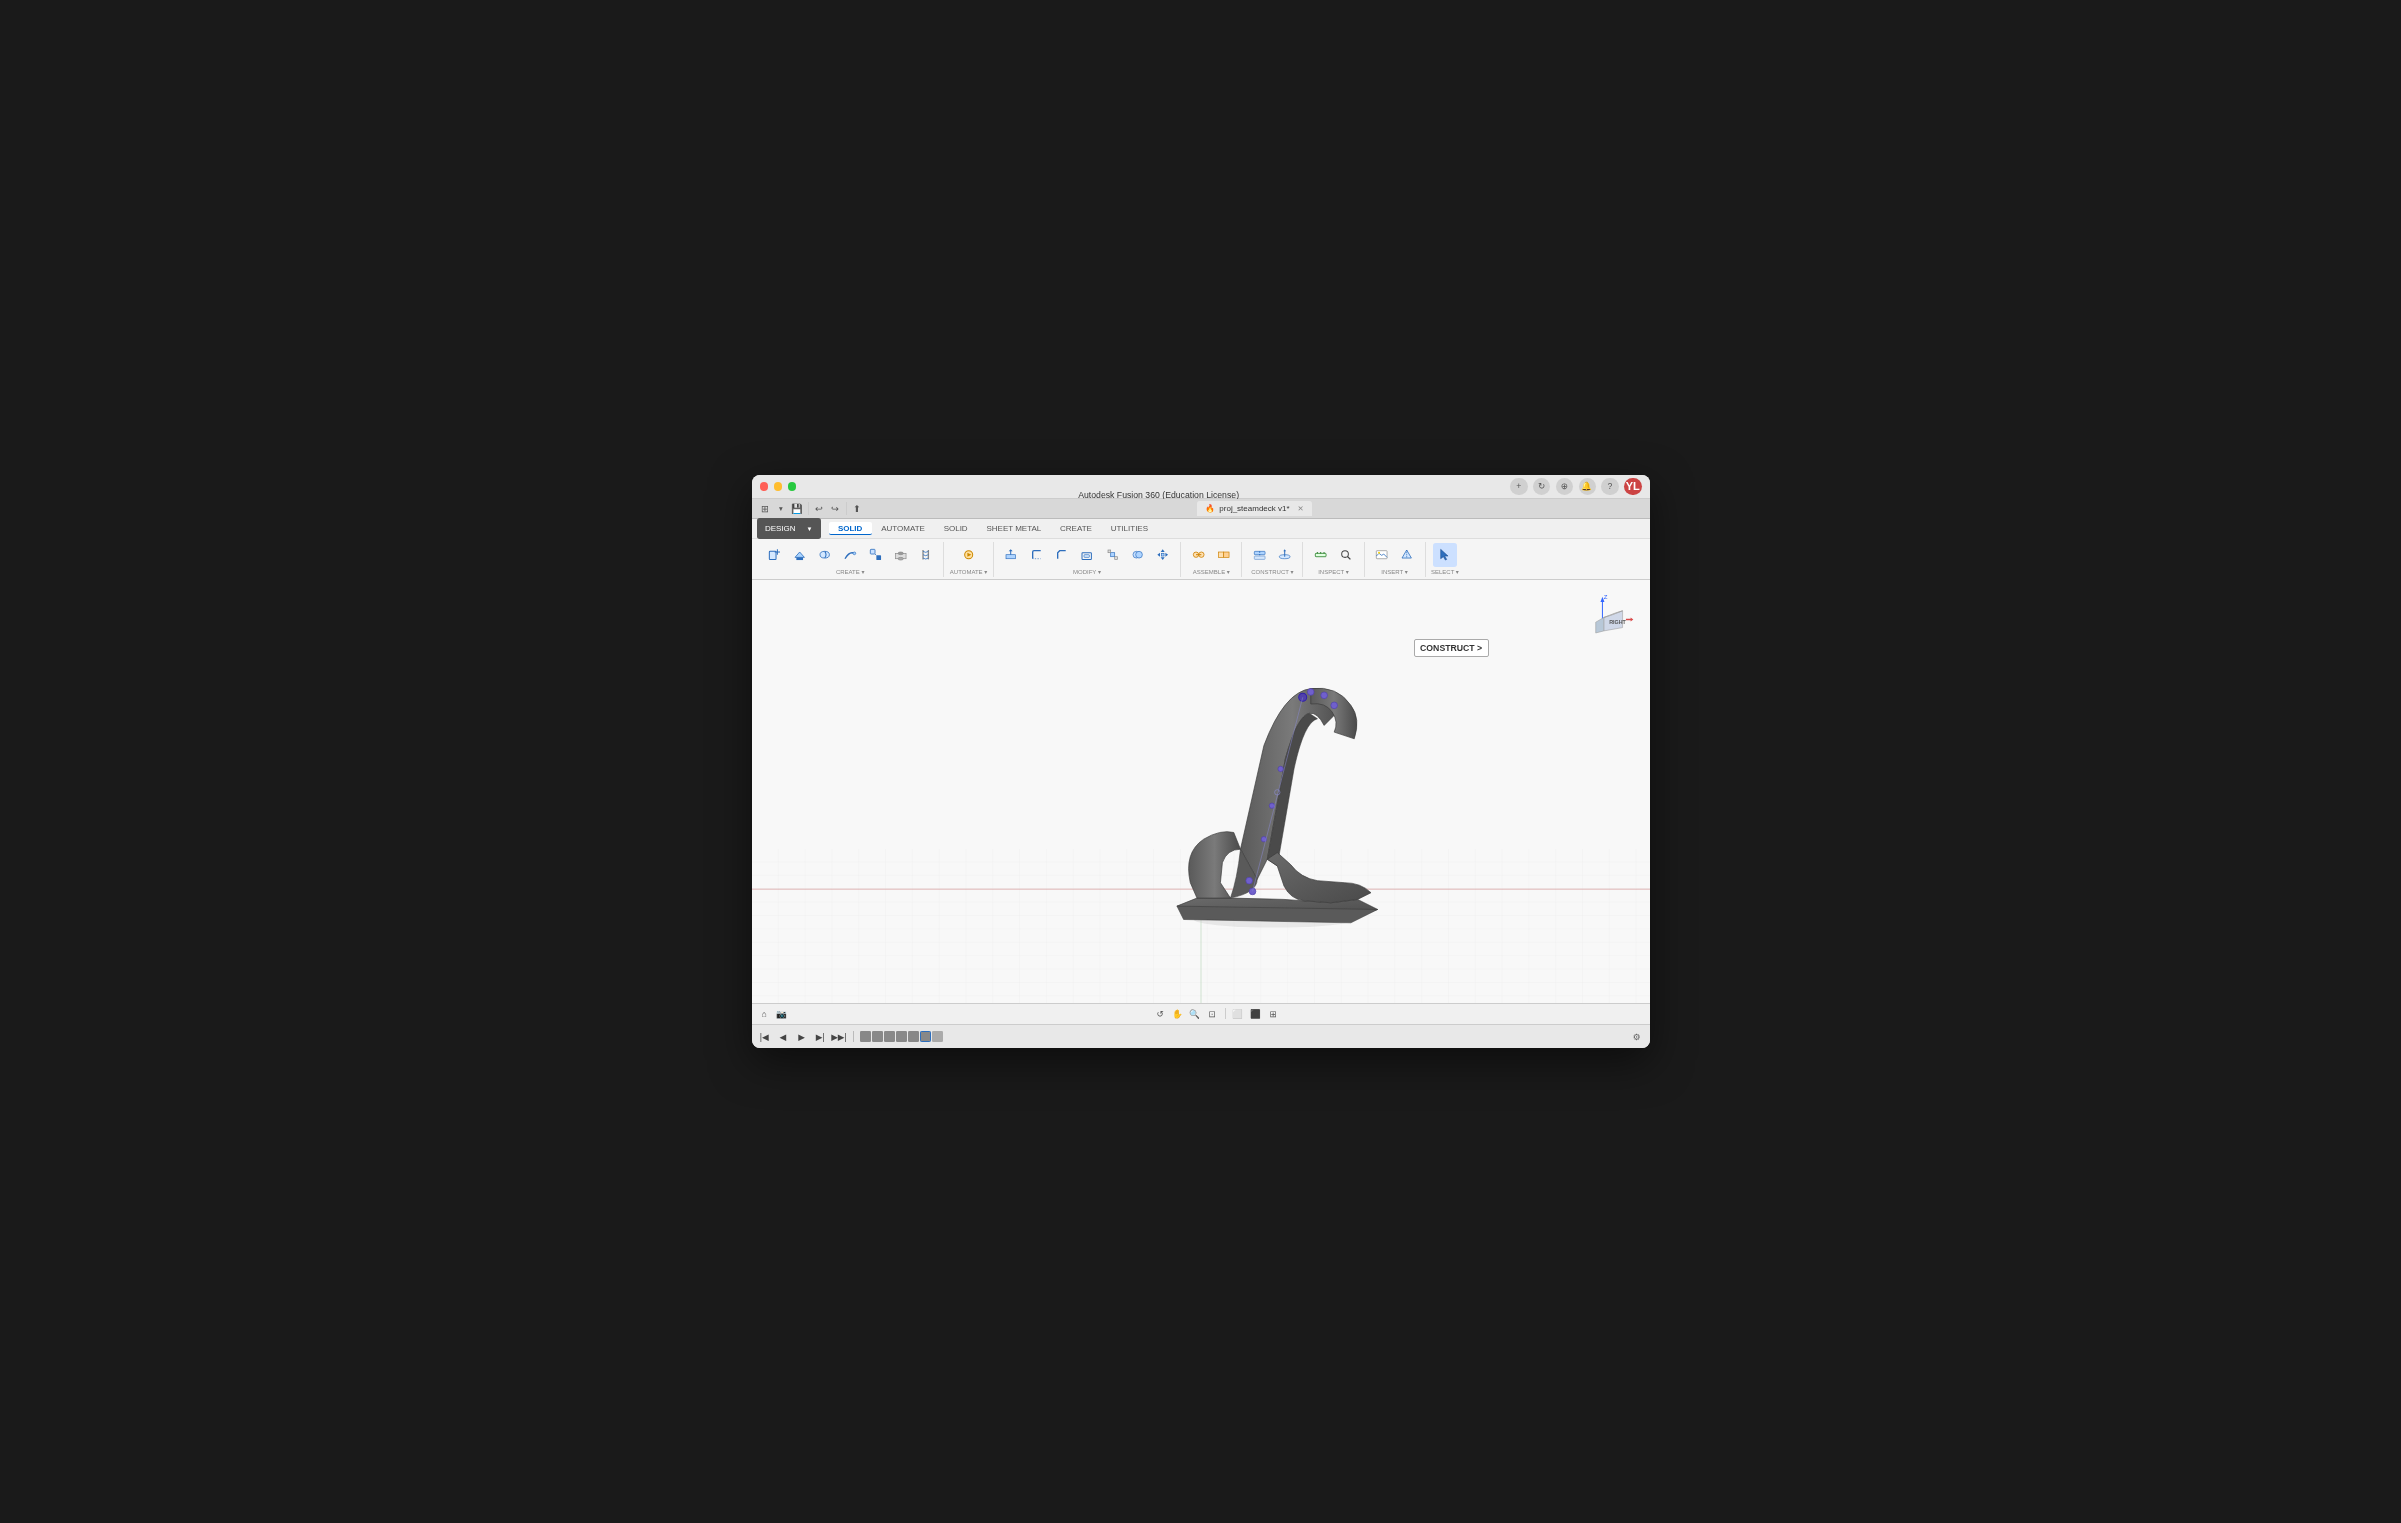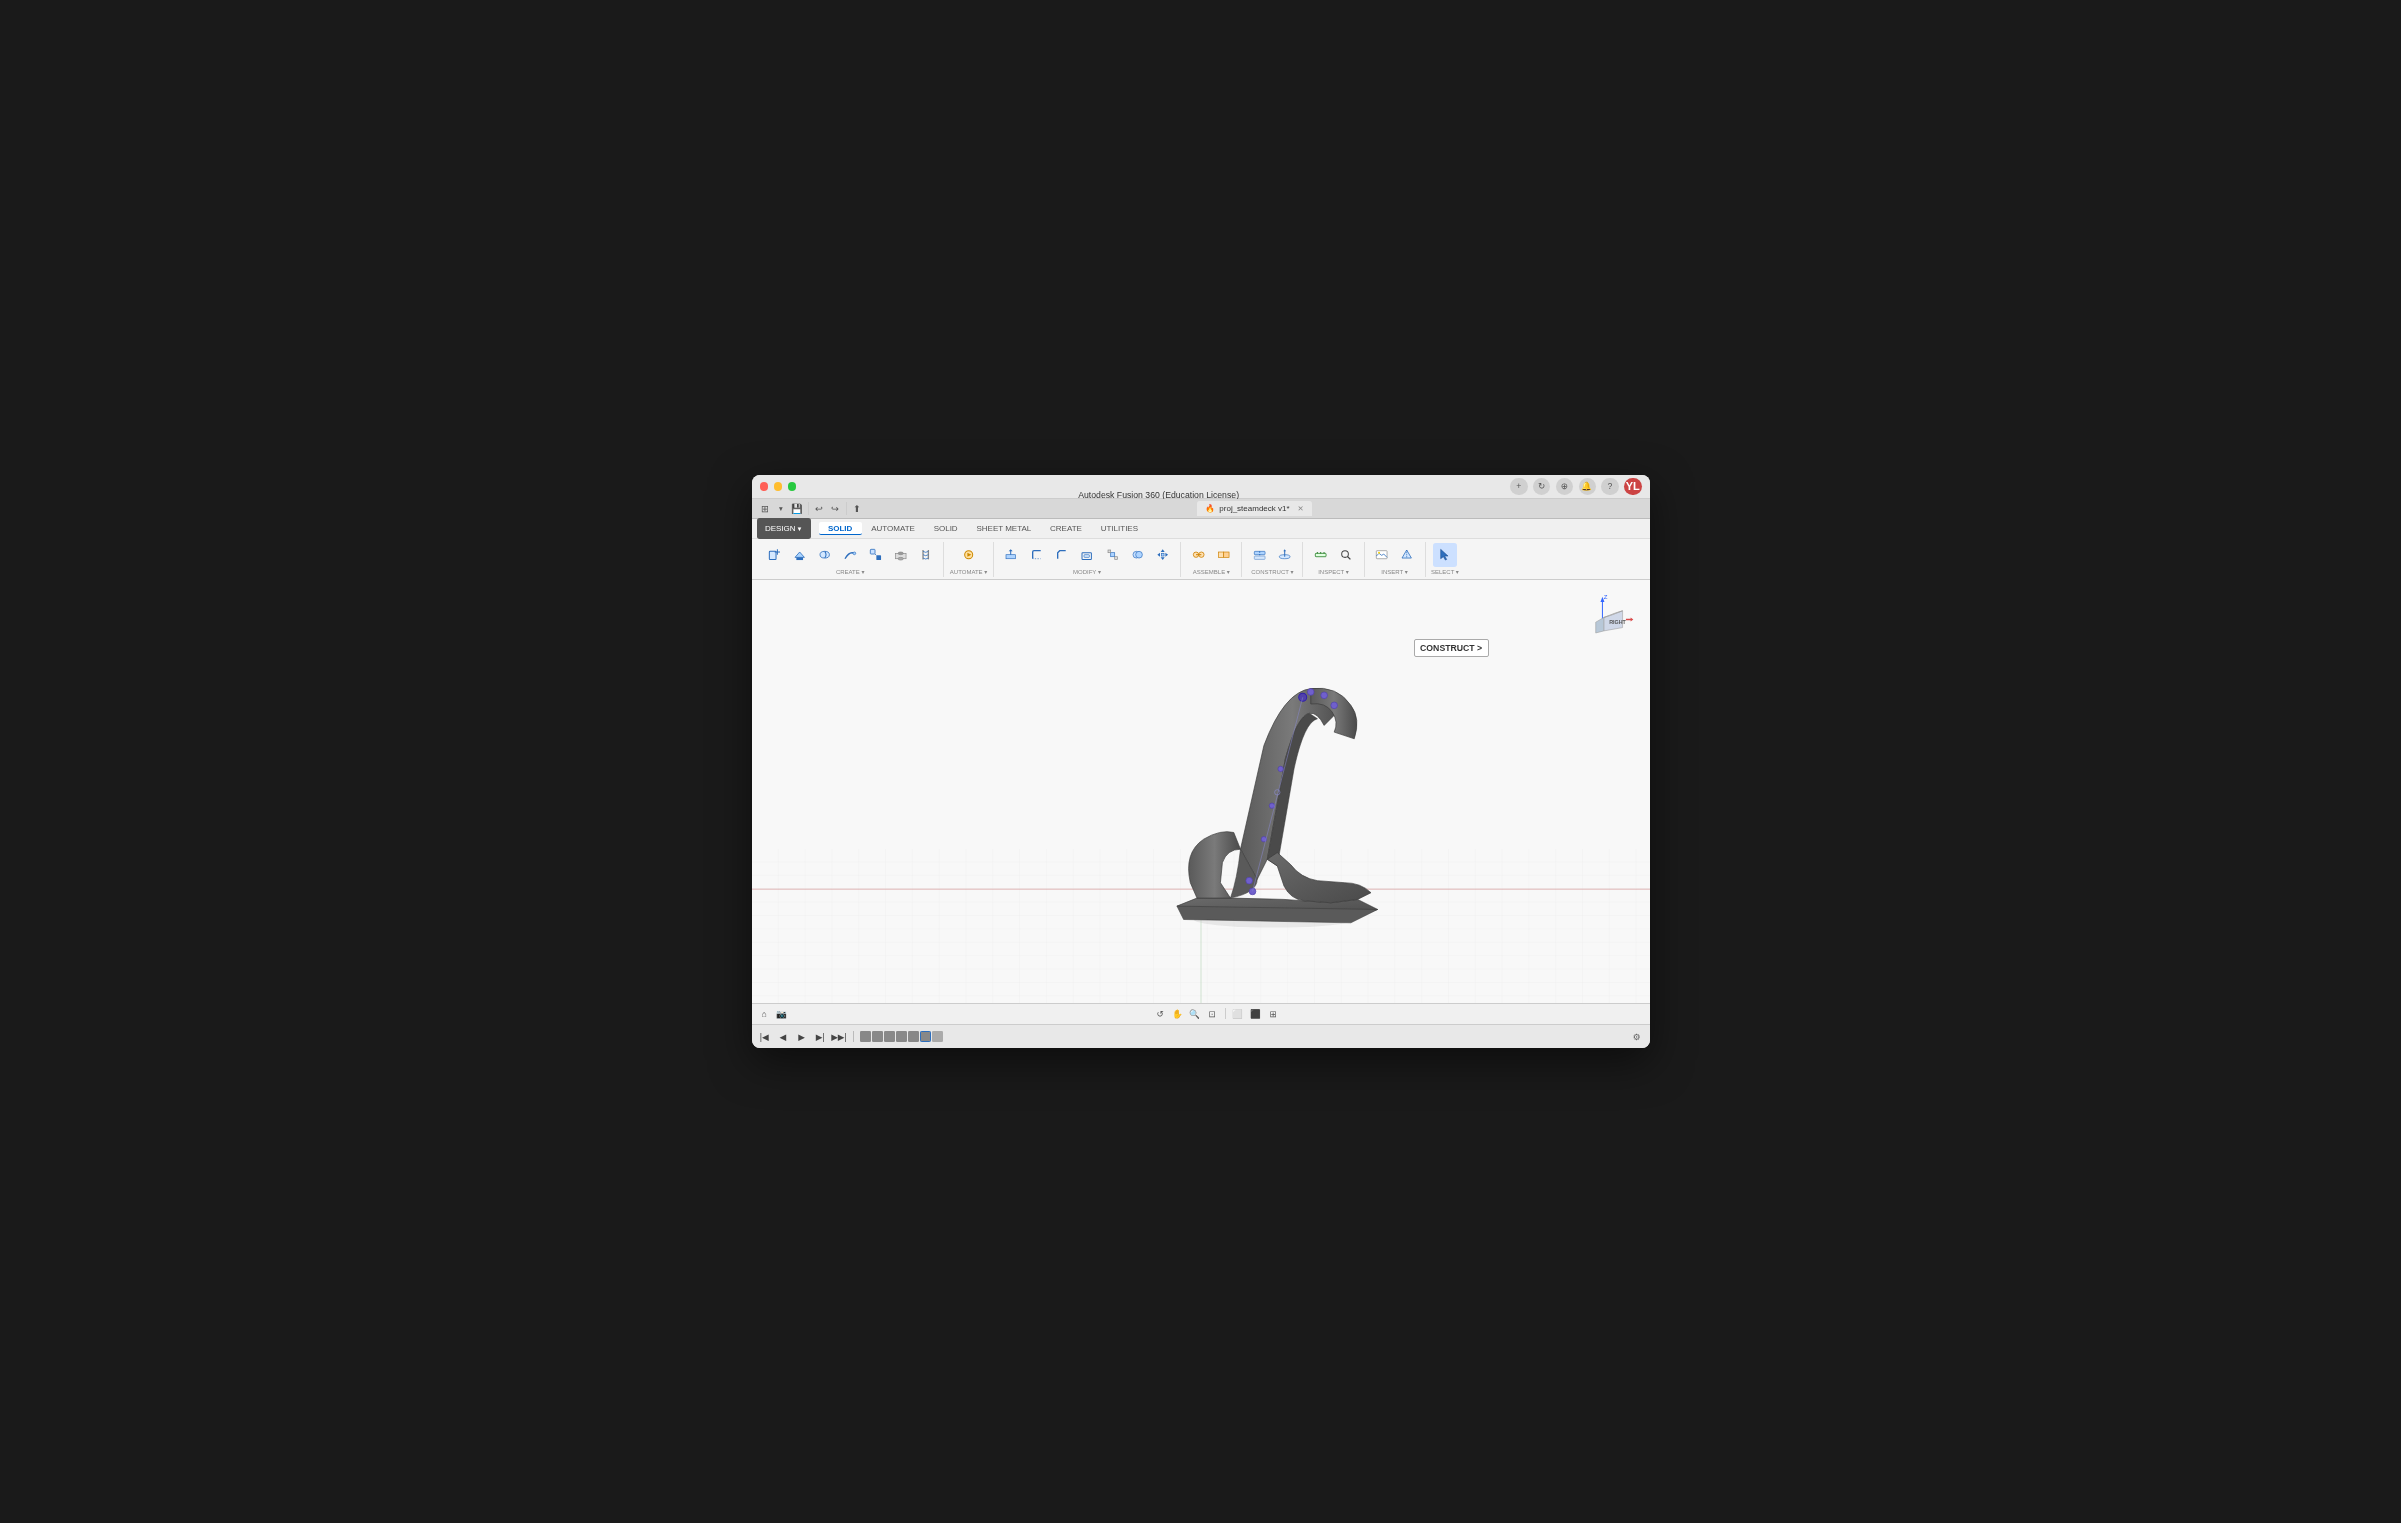--- a/index.html
+++ b/index.html
@@ -143,21 +143,21 @@
     .tool-btn svg { width: 13.4px; height: 13.4px; }
     .design-btn {
       padding: 0 8px;
       height: 21.4px;
       background: #555;
       color: #fff;
       border: none;
       border-radius: 2.7px;
       font-size: 8px;
       cursor: pointer;
-      display: flex; align-items: center; gap: 1px;
+      display: flex; align-items: center; gap: 11px;
     }
     .caret { font-size: 6px; }
     .top-icon-btn {
       width: 16px; height: 16px;
       border-radius: 2px;
       background: none;
       border: none;
       cursor: pointer;
       display: flex; align-items: center; justify-content: center;
       color: #555;

